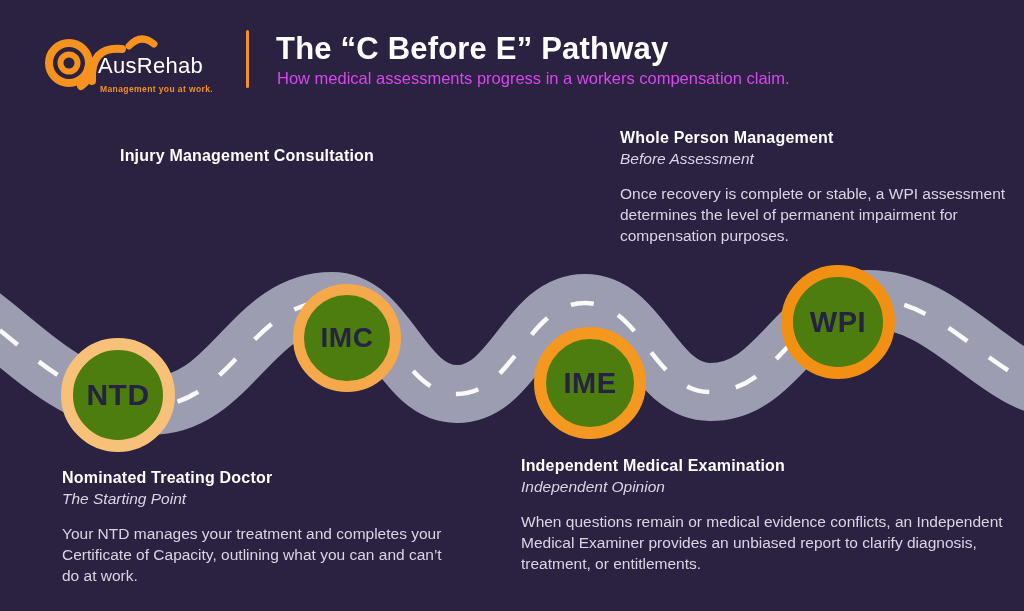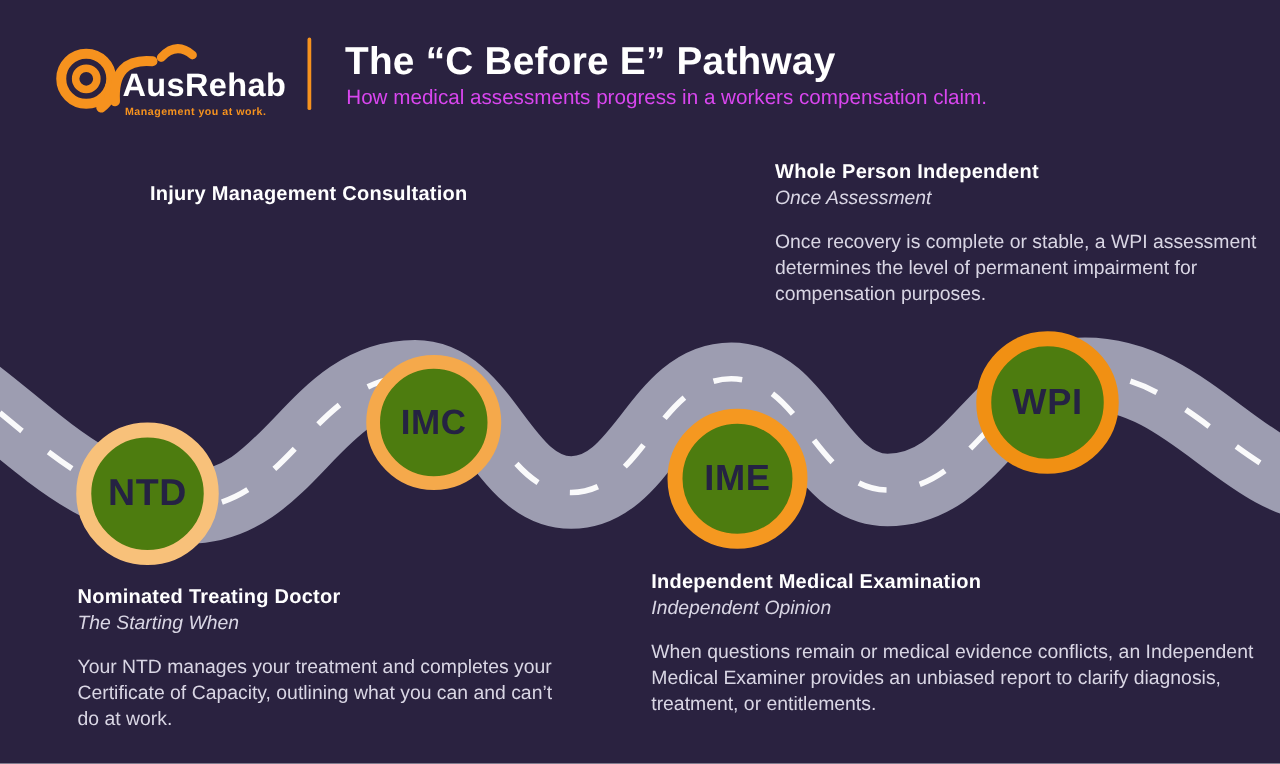--- a/index.html
+++ b/index.html
@@ -10,21 +10,21 @@
   html,body{background:#ffffff;}
   .canvas{
     position:relative; width:1024px; height:611px; overflow:hidden;
     background:var(--bg);
     font-family:"Liberation Sans", sans-serif;
   }
   
   .logo{position:absolute; left:36px; top:24px; width:205px; height:74px;}
   .logo-mark{position:absolute; left:0; top:0;}
   .logo-mark path, .logo-mark circle{stroke:var(--accent); fill:none;}
-  .wordmark{position:absolute; left:62px; top:29px; font-size:26px; font-weight:700; color:#fff; letter-spacing:0.3px;}
+  .wordmark{position:absolute; left:62px; top:29px; font-size:22px; font-weight:400; color:#fff; letter-spacing:0.3px;}
   .tagline{position:absolute; left:64px; top:60px; font-size:8.5px; font-weight:700; color:var(--accent); letter-spacing:0.4px;}
   .divider{position:absolute; left:246px; top:30px; width:3px; height:58px; background:var(--accent); border-radius:2px;}
   .title{position:absolute; left:276px; top:31px; font-size:31px; font-weight:800; color:var(--heading); letter-spacing:0.2px;}
   .subtitle{position:absolute; left:277px; top:69px; font-size:16.5px; color:#d946ef;}
   
   .road-svg{position:absolute; left:0; top:0; z-index:1;}
   .road-path{stroke:var(--road); stroke-width:58; fill:none;}
   .road-centerline{stroke:var(--road-line); stroke-width:4.5; fill:none; stroke-dasharray:23 27; opacity:.95;}
   
   .milestone{
@@ -94,28 +94,28 @@
   </div>
   <div class="milestone m-wpi" style="border-color: rgb(241, 144, 19);">
     <span>WPI</span>
   </div>
 
   <div class="block b-imc">
     <h3>Injury Management Consultation</h3>
   </div>
 
   <div class="block b-wpi">
-    <h3>Whole Person Independent</h3>
-    <div class="sub">Once Assessment</div>
+    <h3>Whole Person Management</h3>
+    <div class="sub">Before Assessment</div>
     <div class="desc">Once recovery is complete or stable, a WPI assessment determines the level of permanent impairment for compensation purposes.</div>
   </div>
 
   <div class="block b-ntd">
     <h3>Nominated Treating Doctor</h3>
-    <div class="sub">The Starting When</div>
+    <div class="sub">The Starting Point</div>
     <div class="desc">Your NTD manages your treatment and completes your Certificate of Capacity, outlining what you can and can’t do at work.</div>
   </div>
 
   <div class="block b-ime">
     <h3>Independent Medical Examination</h3>
     <div class="sub">Independent Opinion</div>
     <div class="desc">When questions remain or medical evidence conflicts, an Independent Medical Examiner provides an unbiased report to clarify diagnosis, treatment, or entitlements.</div>
   </div>
 
 </div>

